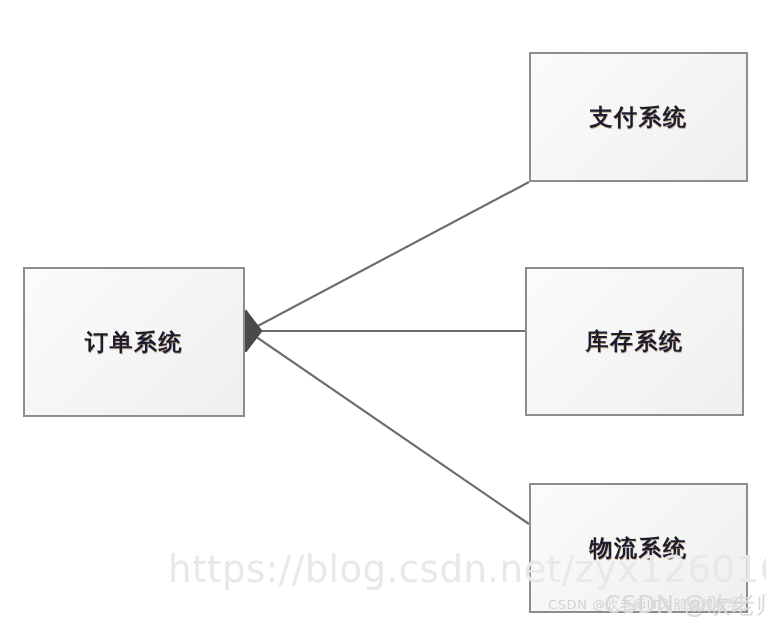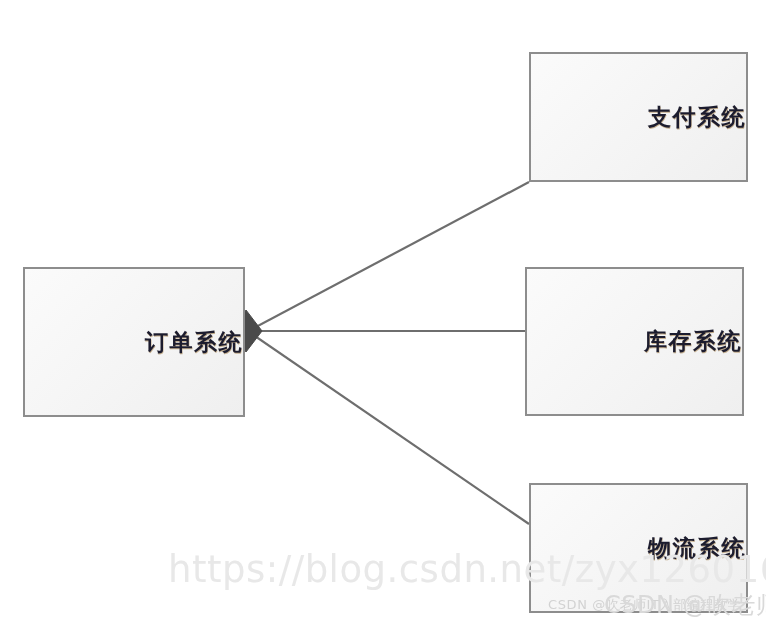--- a/index.html
+++ b/index.html
@@ -24,21 +24,21 @@
     width: 766px;
     height: 620px;
   }
   .node {
     position: absolute;
     box-sizing: border-box;
     background: linear-gradient(135deg, #fbfbfb 0%, #f4f4f4 60%, #efefef 100%);
     border: 2px solid #8d8d8d;
     display: flex;
     align-items: center;
-    justify-content: flex-end;
+    justify-content: center;
     z-index: 3;
   }
   .node-label {
     font-family: "DejaVu Sans", "Liberation Sans", sans-serif;
     font-size: 23px;
     font-weight: bold;
     color: #1c1c2e;
     letter-spacing: 1.5px;
     text-shadow: 0.5px 0.5px 0 rgba(160,120,60,0.55);
     white-space: nowrap;

